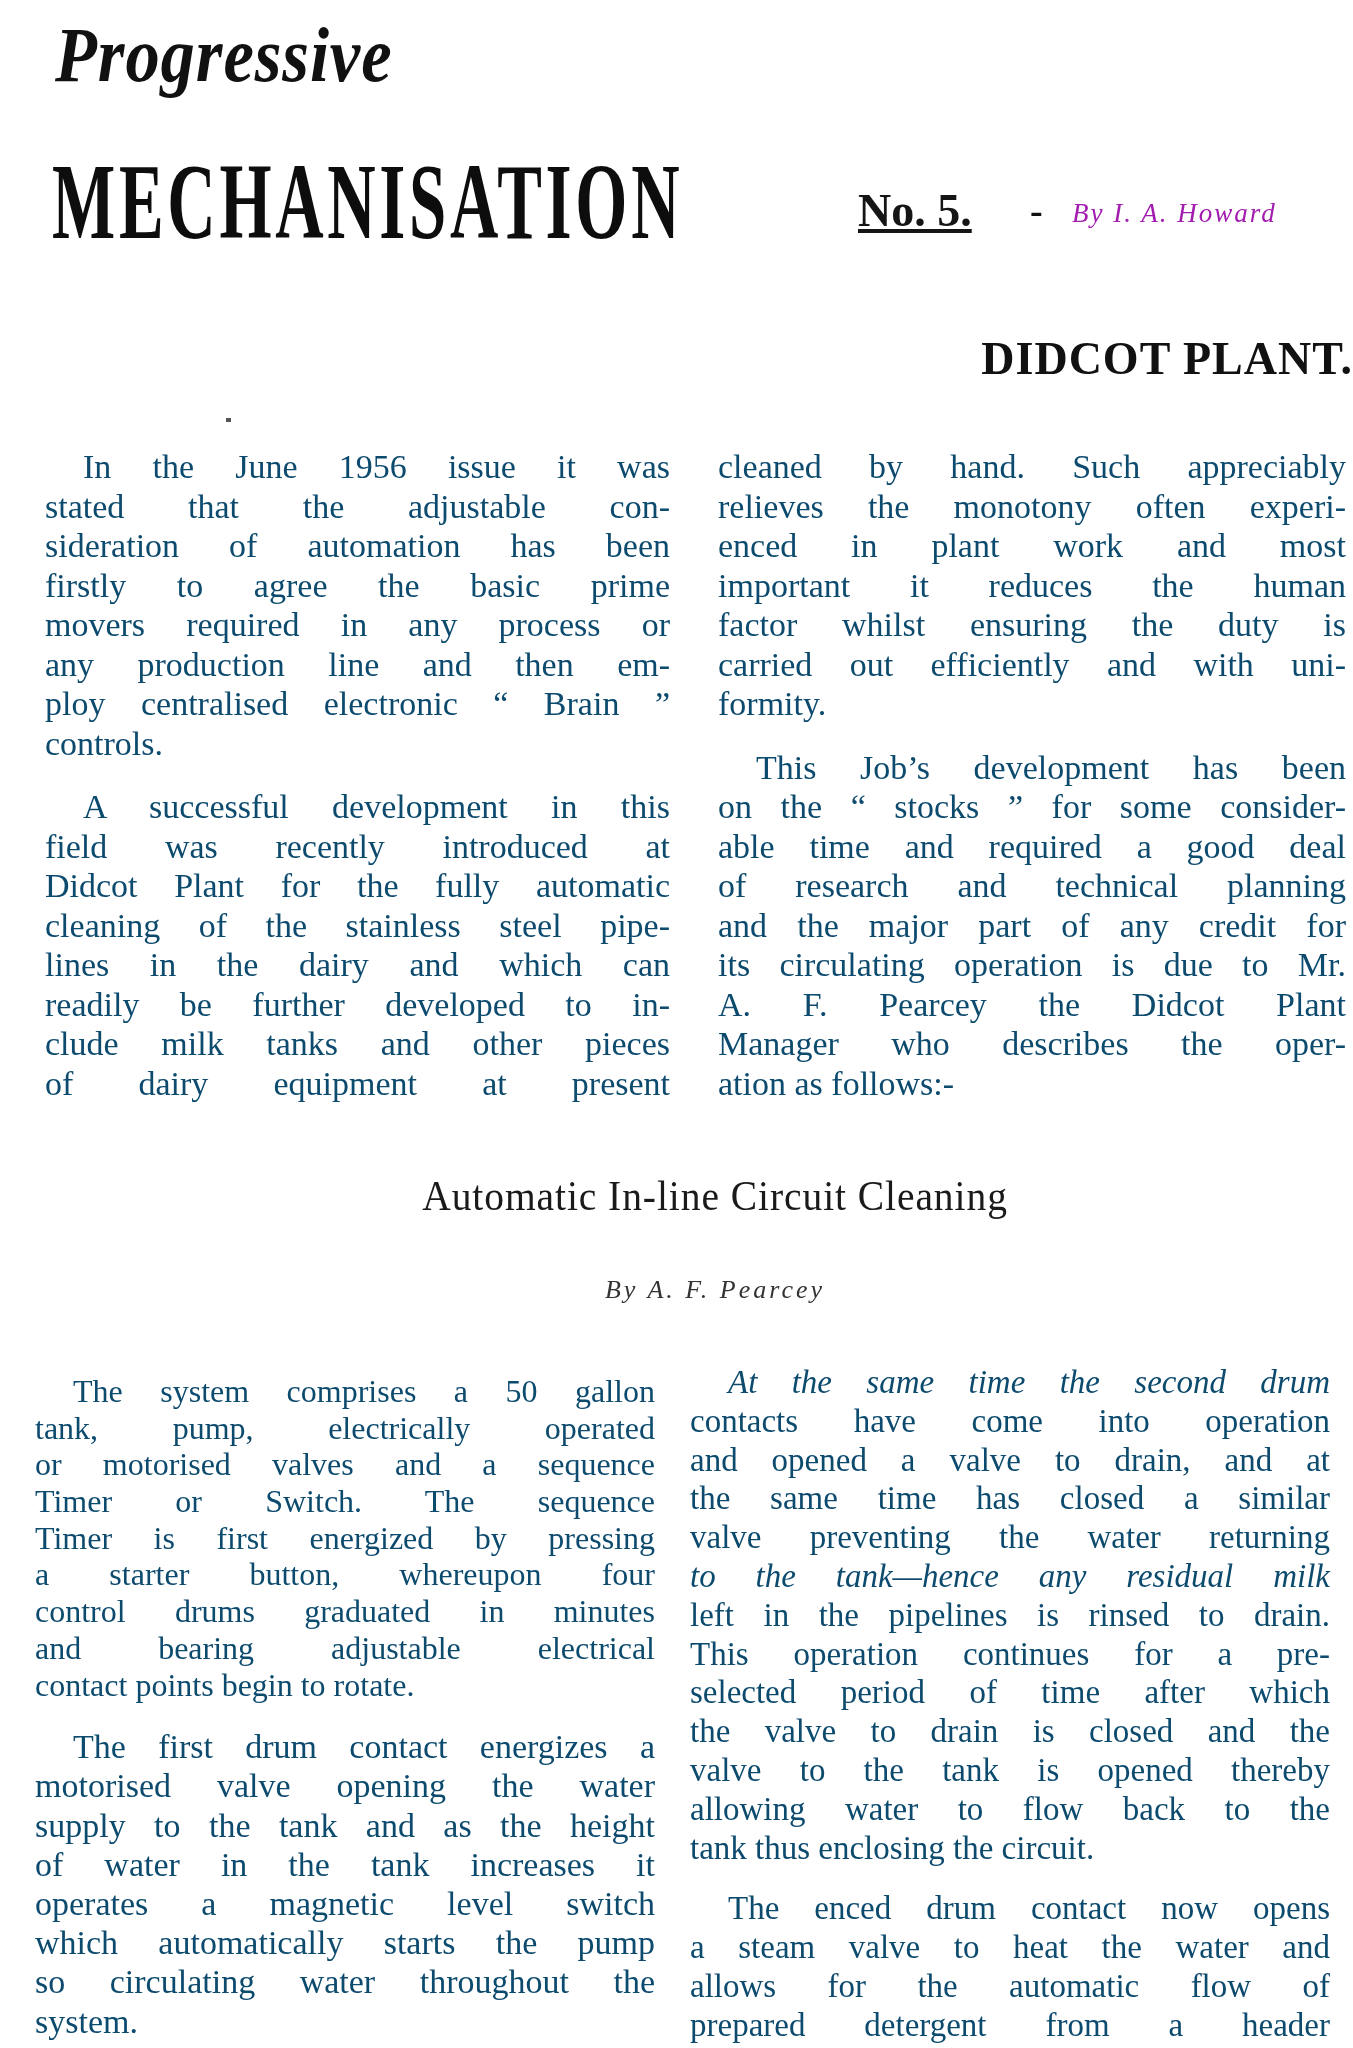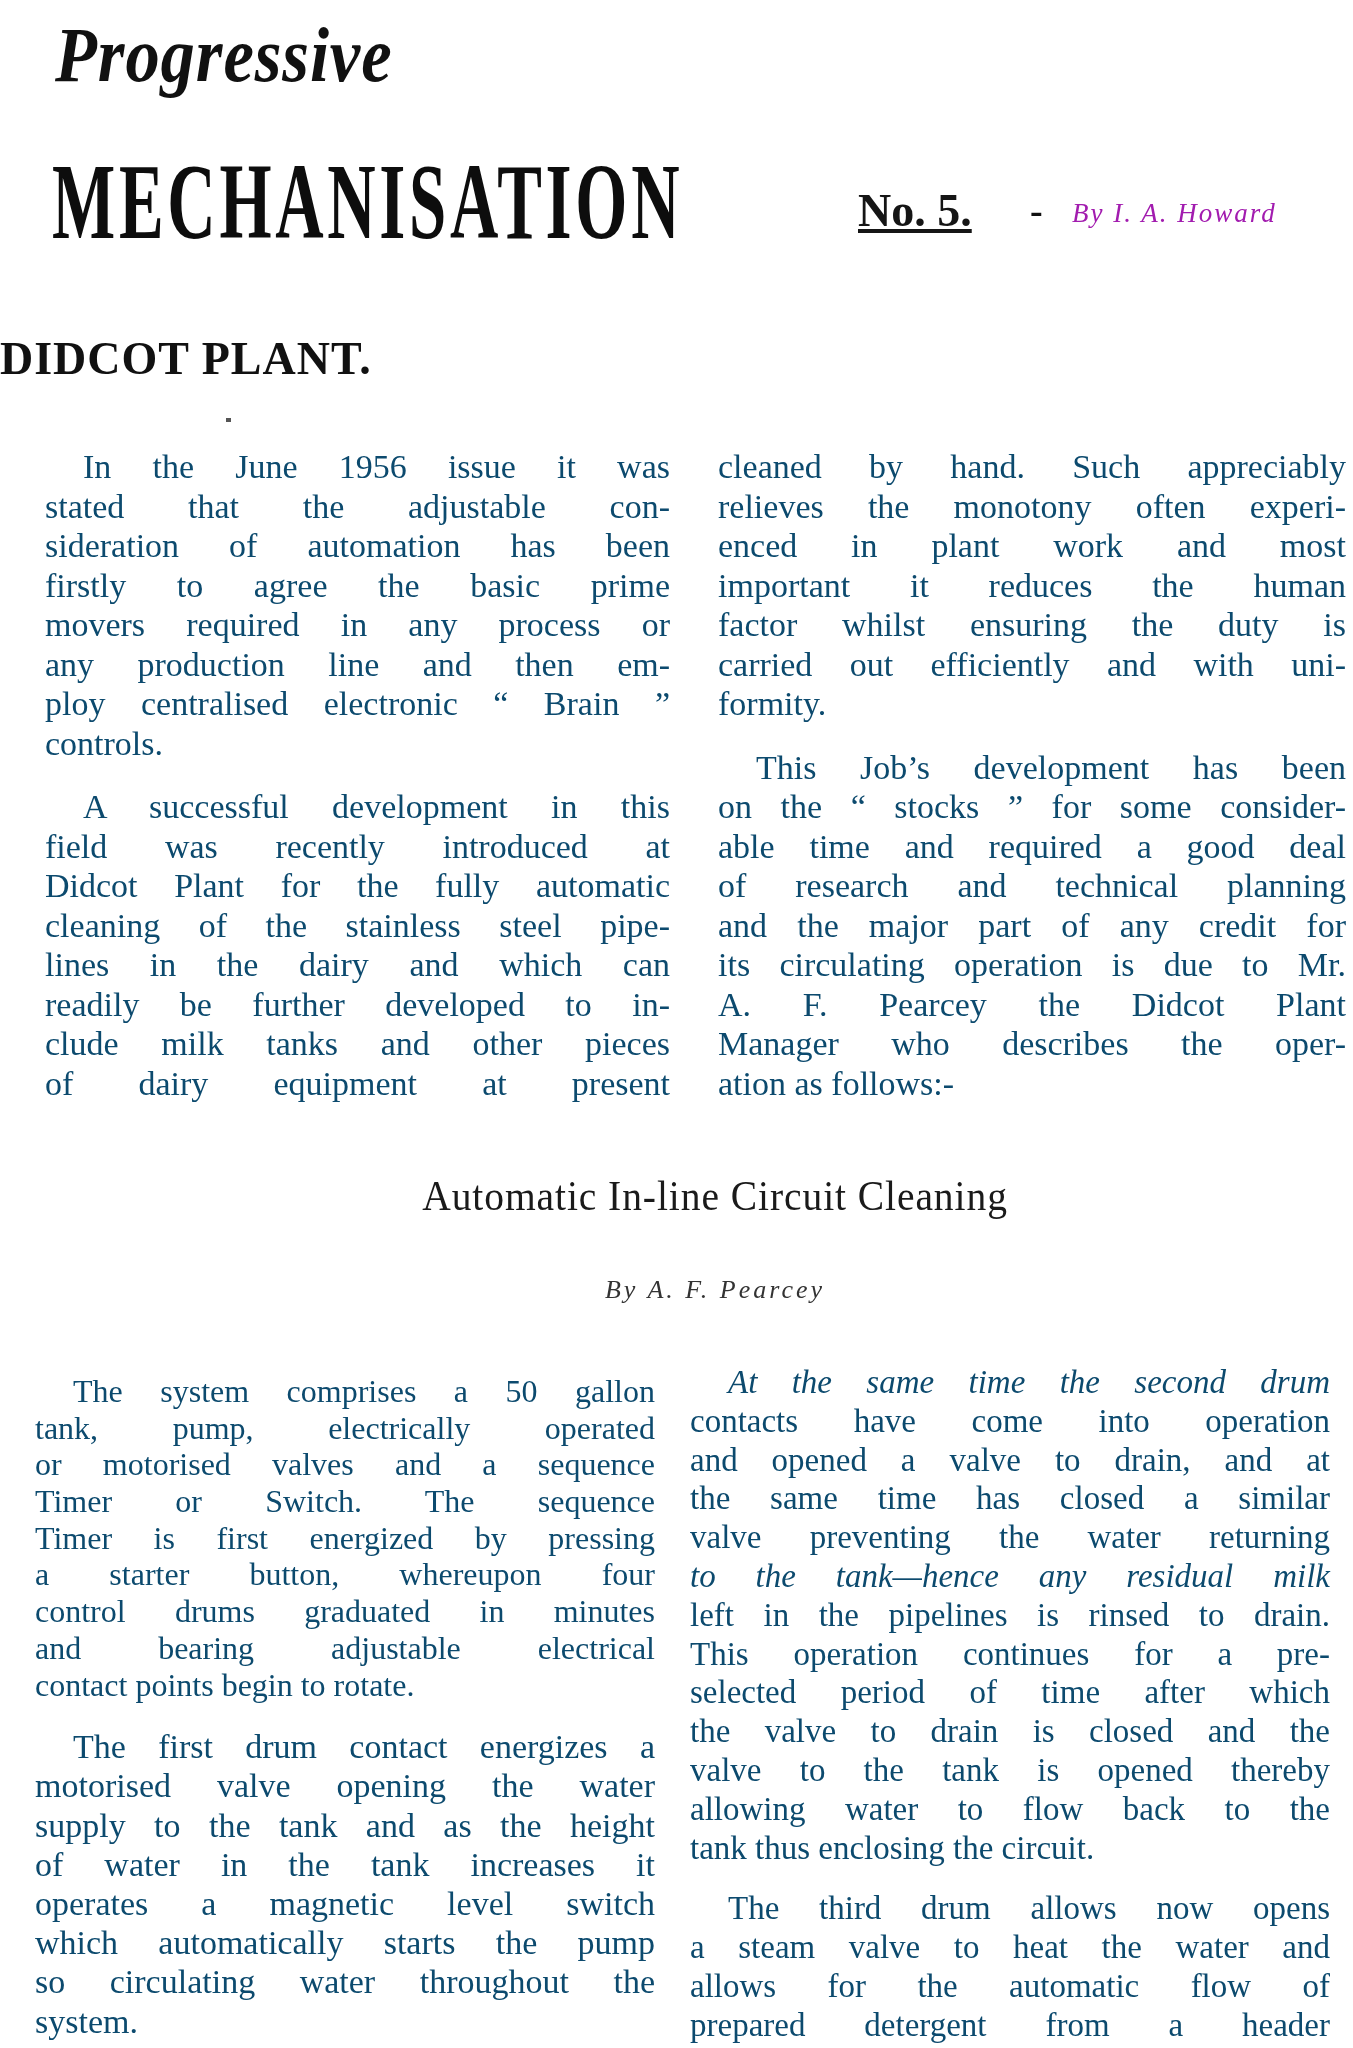--- a/index.html
+++ b/index.html
@@ -30,21 +30,21 @@
     font-weight: bold; font-size: 46px; color: #151515; text-decoration: underline;
   }
   .dash {
     left: 1030px; top: 188px; font-weight: bold; font-size: 38px; color: #111;
   }
   .byline-top {
     left: 1072px; top: 198px;
     font-style: italic; font-size: 27px; letter-spacing: 2px; color: #a21caf; font-family: Liberation Serif, serif;
   }
   .plant-heading {
-    left: 0; width: 1353px; top: 332px; text-align: left;
+    left: 0; width: 1353px; top: 332px; text-align: right;
     font-weight: bold; font-size: 46px; letter-spacing: 1px; color: #111;
   }
   .section-heading {
     left: 0; width: 1430px; top: 1172px; text-align: center;
     font-size: 42px; letter-spacing: 1px; color: #1a1a1a;
     transform: scaleX(0.94); transform-origin: center top;
   }
   .byline-section {
     left: 0; width: 1430px; top: 1275px; text-align: center;
     font-style: italic; font-size: 26px; letter-spacing: 3px; color: #333;
@@ -166,18 +166,18 @@
     <span class="line">left in the pipelines is rinsed to drain.</span>
     <span class="line">This operation continues for a pre-</span>
     <span class="line">selected period of time after which</span>
     <span class="line">the valve to drain is closed and the</span>
     <span class="line">valve to the tank is opened thereby</span>
     <span class="line">allowing water to flow back to the</span>
     <span class="line last">tank thus enclosing the circuit.</span>
   </p>
   <div class="gap-sm"></div>
   <p>
-    <span class="line indent">The third drum allows now opens</span>
+    <span class="line indent">The enced drum contact now opens</span>
     <span class="line">a steam valve to heat the water and</span>
     <span class="line">allows for the automatic flow of</span>
     <span class="line">prepared detergent from a header</span>
   </p>
 </div>
 
 </body></html>

